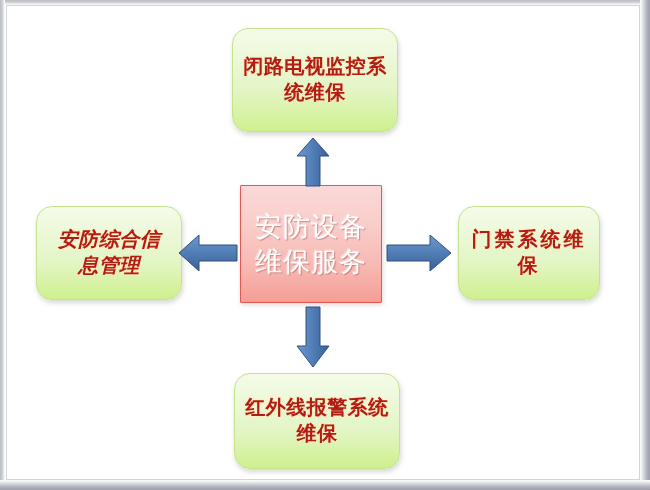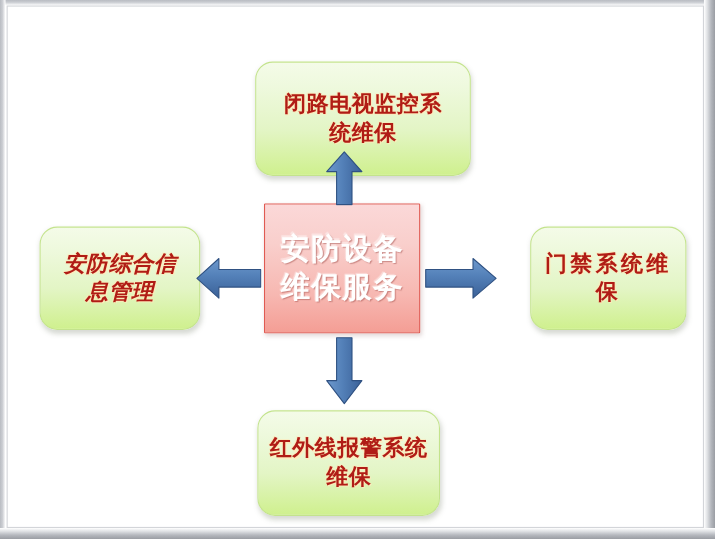--- a/index.html
+++ b/index.html
@@ -86,21 +86,21 @@
 
   
   .node-center {
     background: linear-gradient(to bottom, #fbd8d8 0%, #f9cfcc 30%, #f7b8b2 70%, #f49e95 100%);
     border: 1px solid #e05a52;
     border-radius: 1px;
     box-shadow: 1px 2px 4px rgba(150,110,110,0.28);
   }
   .node-center .node-text {
     color: #ffffff;
-    font-weight: bold;
+    font-weight: normal;
     font-size: 27px;
     line-height: 1.30;
     letter-spacing: 1px;
     text-shadow:
        1px 1px 1px rgba(170,90,85,0.55),
       -1px -1px 1px rgba(255,255,255,0.45);
   }
 
   
   .node-text.spaced {
@@ -117,33 +117,33 @@
 <body>
 
 <div id="diagram-canvas">
 
   <div class="frame-edge-top"></div>
   <div class="frame-edge-left"></div>
   <div class="frame-edge-right"></div>
   <div class="frame-edge-bottom"></div>
   <div class="frame-inner-line"></div>
 
-  <div class="node node-green" style="left:232px; top:28px; width:196px; height:104px;margin-top:28px;">
+  <div class="node node-green" style="left:232px; top:28px; width:166px; height:104px;">
     <span class="node-text" style="width:150px;">闭路电视监控系统维保</span>
   </div>
 
   <div class="node node-green" style="left:36px; top:206px; width:146px; height:94px;">
     <span class="node-text" style="width:116px;font-style:italic;">安防综合信息管理</span>
   </div>
 
   <div class="node node-center" style="left:240px; top:185px; width:142px; height:118px;">
     <span class="node-text" style="width:124px;">安防设备维保服务</span>
   </div>
 
-  <div class="node node-green" style="left:482px; top:206px; width:142px; height:94px;">
+  <div class="node node-green" style="left:458px; top:206px; width:142px; height:94px;">
     <span class="node-text spaced" style="width:122px;">门禁系统维保</span>
   </div>
 
   <div class="node node-green" style="left:234px; top:373px; width:166px; height:96px;">
     <span class="node-text" style="width:152px;">红外线报警系统维保</span>
   </div>
 
   <div class="arrow" style="left:295px; top:137px;">
     <svg width="36" height="50" viewBox="0 0 36 50">
       <defs>

